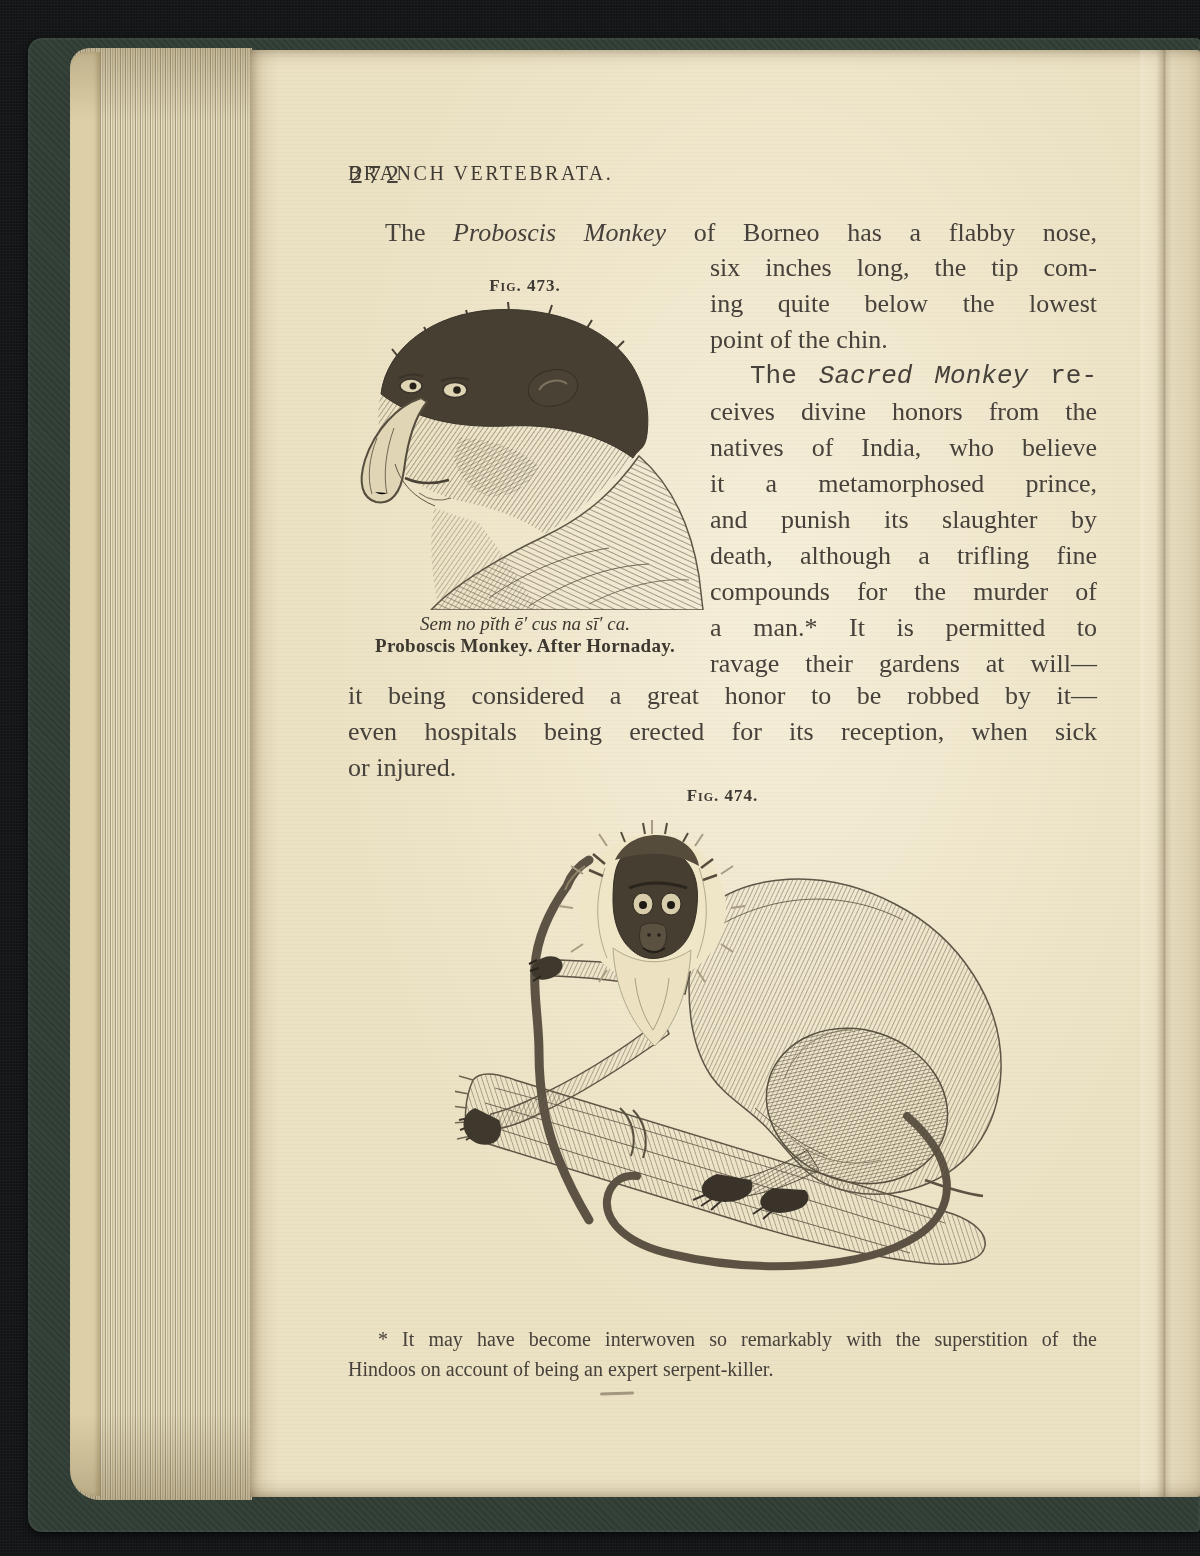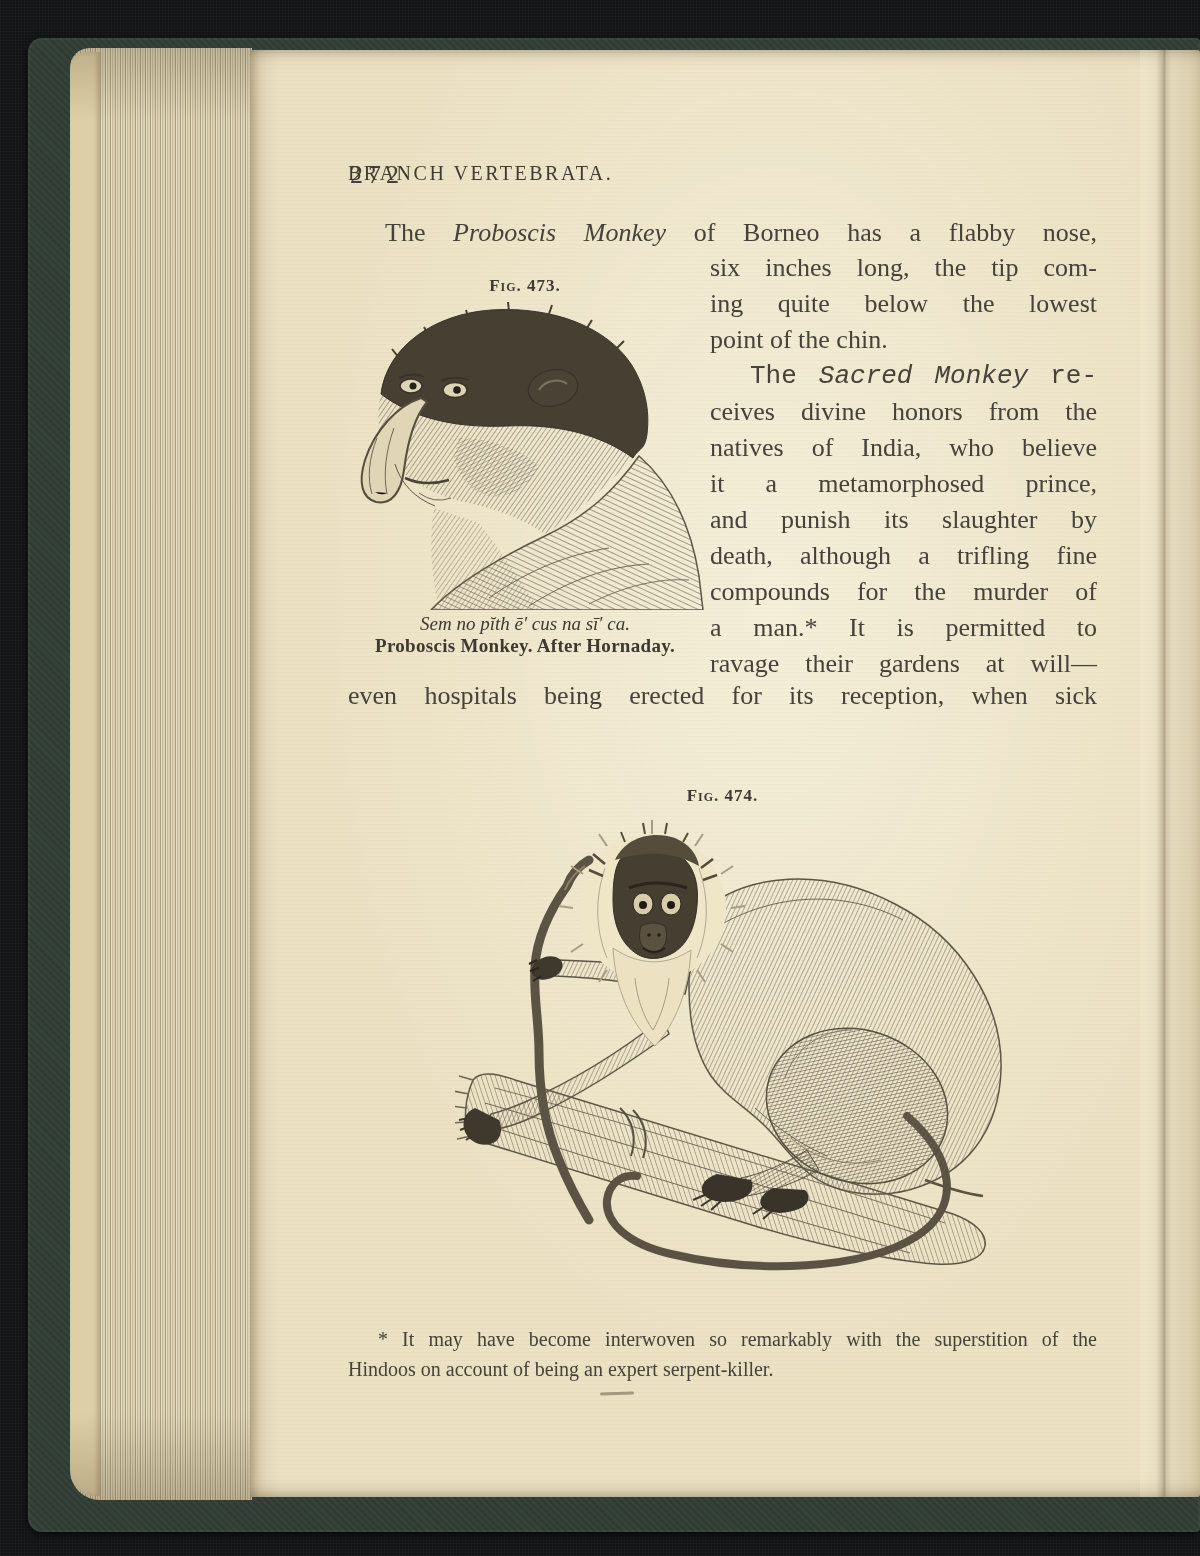--- a/index.html
+++ b/index.html
@@ -167,21 +167,23 @@
           <path d="M80,195 Q95,206 112,200" stroke="#6f6654" fill="none"></path>
           <path d="M36,194 Q42,198 48,195" stroke="#55"></path>
           <path d="M56,166 C62,186 76,200 96,208" stroke="#5d5545" fill="none"></path>
         </svg>
 
         <div class="caption-latin">Sem no pĭth ē′ cus  na sī′ ca.</div>
         <div class="caption-common">Proboscis Monkey.  After Hornaday.</div>
       </div>
 
       <div class="abs fullwidth">
+        <div class="bodyline just">it being considered a great honor to be robbed by it—</div>
         <div class="bodyline just">even hospitals being erected for its reception, when sick</div>
+        <div class="bodyline">or injured.</div>
       </div>
 
       <div class="abs fig-label fig2-label">Fig. 474.</div>
 
       <div class="abs fig2">
         <svg width="605" height="465" viewBox="0 0 605 465" aria-hidden="true">
           <defs>
             <pattern id="f2a" width="4" height="4" patternUnits="userSpaceOnUse" patternTransform="rotate(25)">
                 <line x1="0" y1="0" x2="0" y2="4" stroke="#6f6654" stroke-width="1"></line>
               </pattern>

